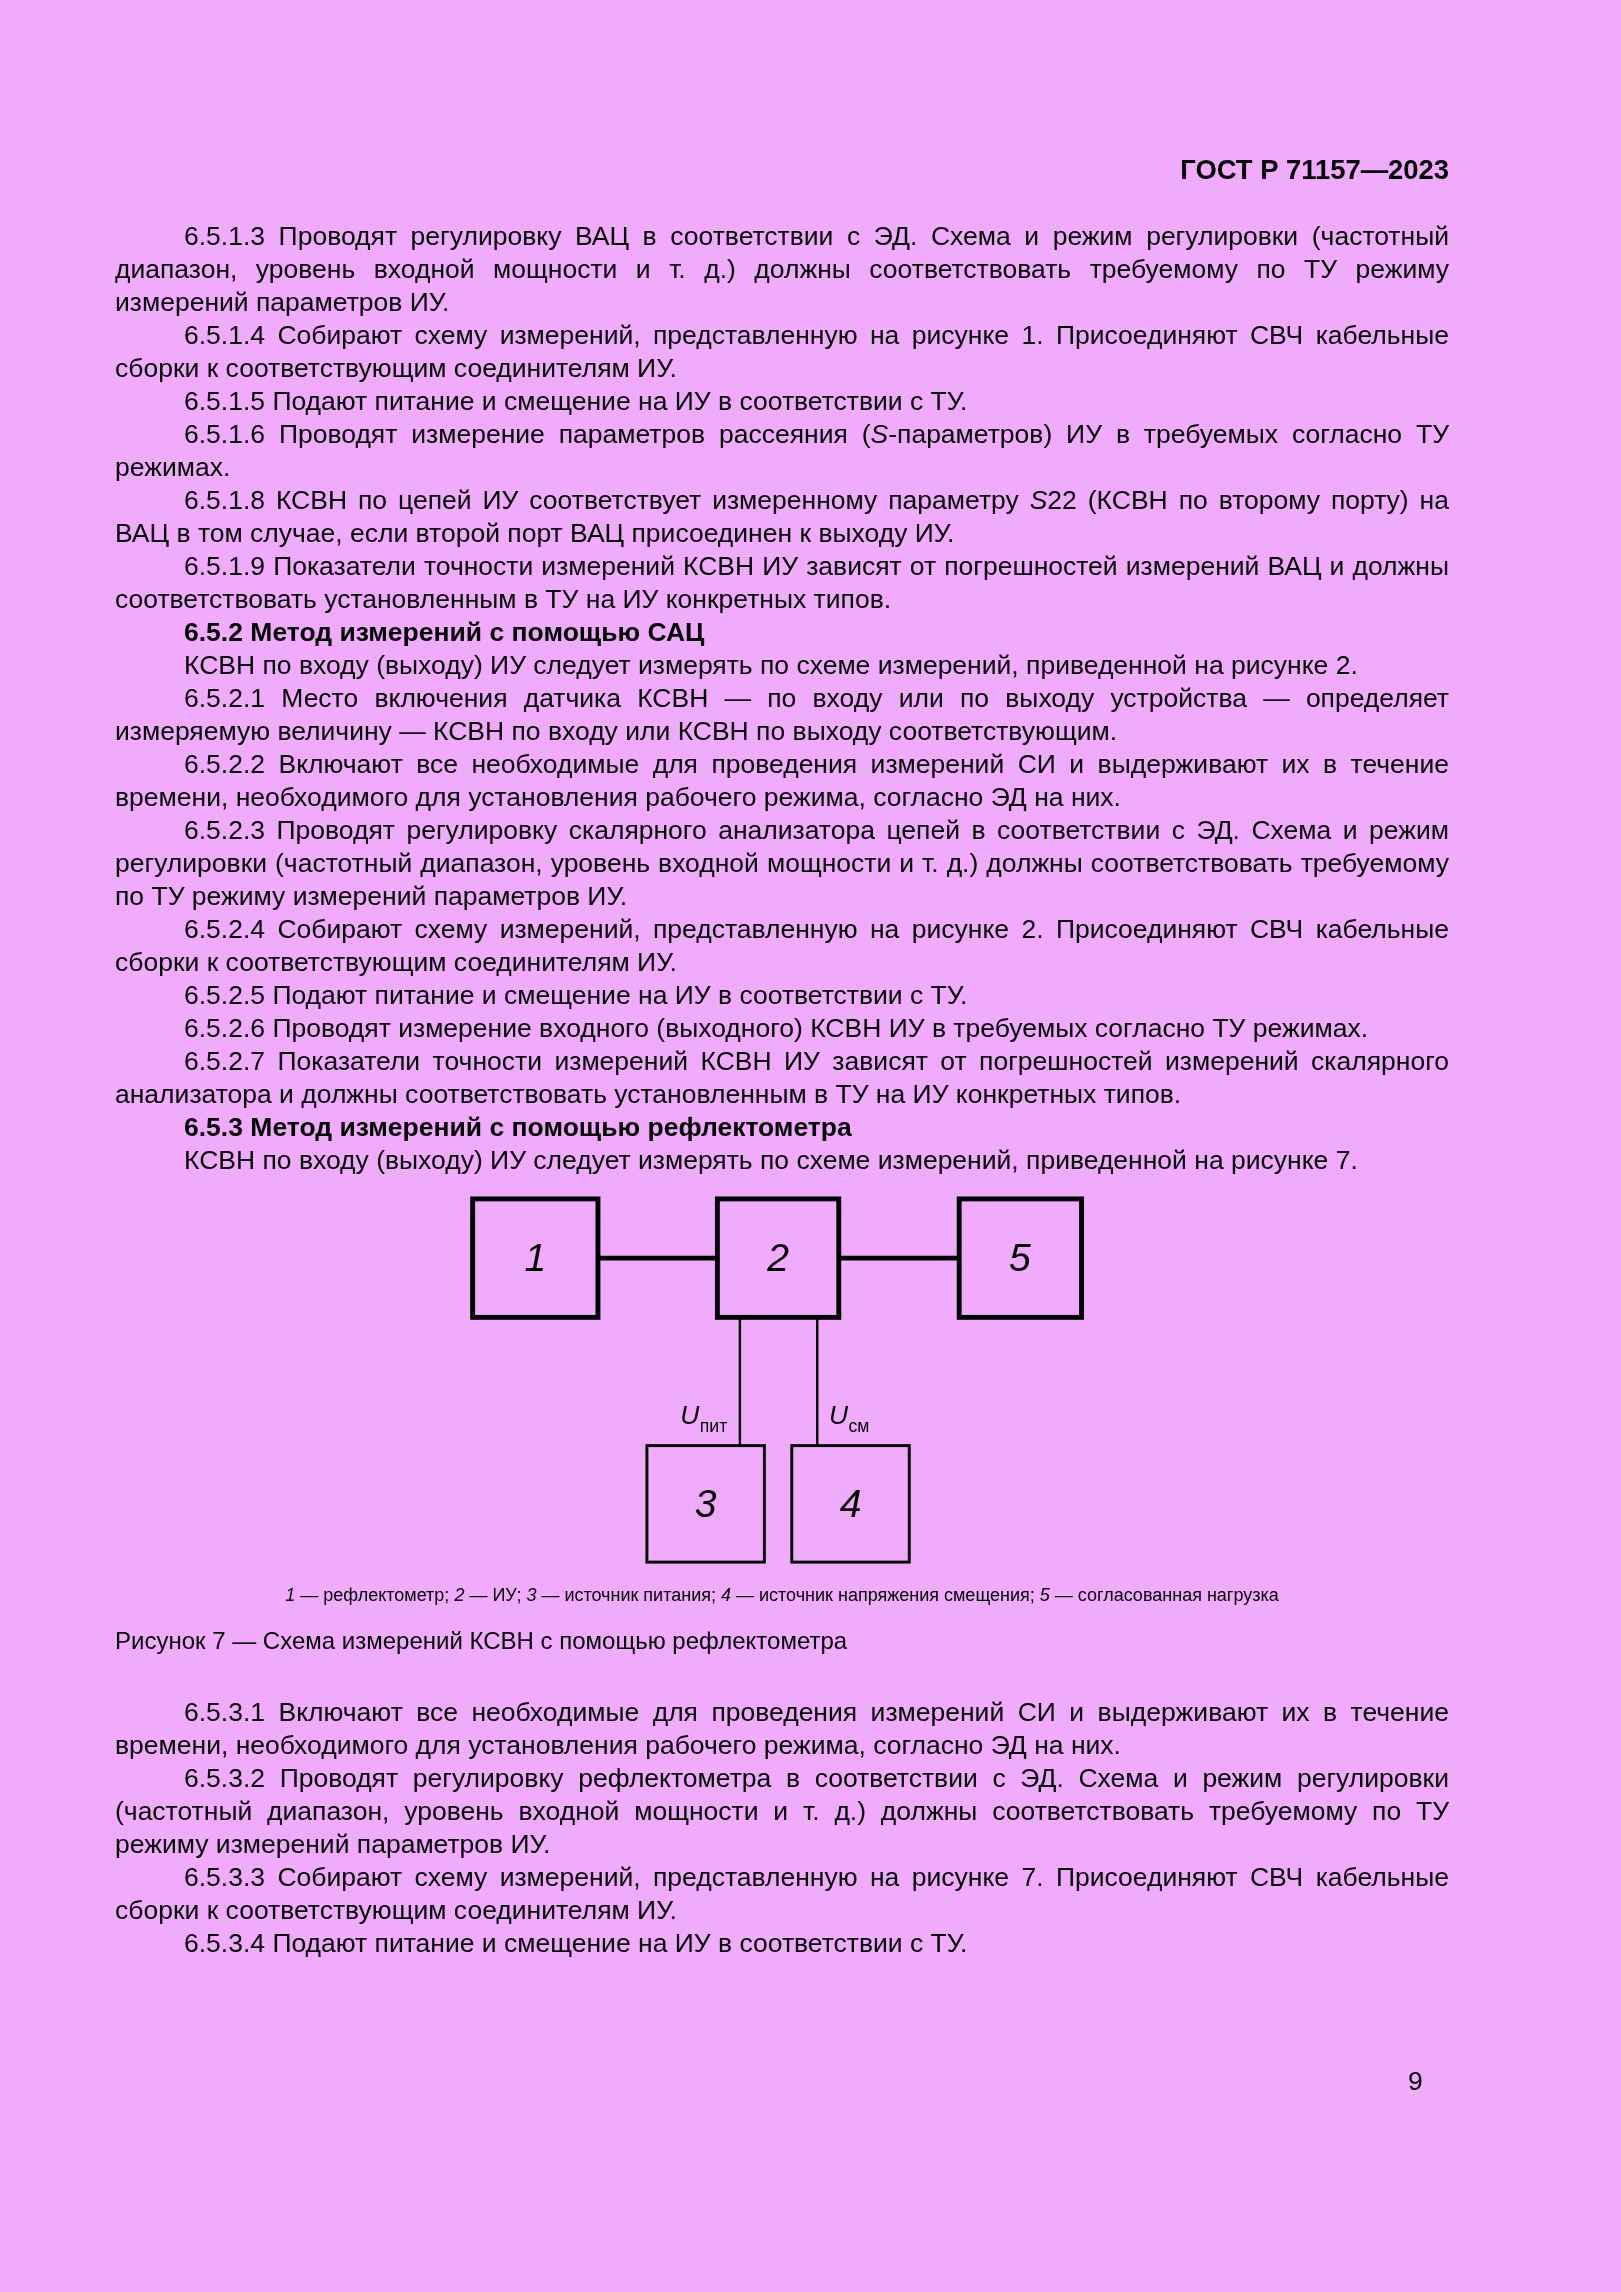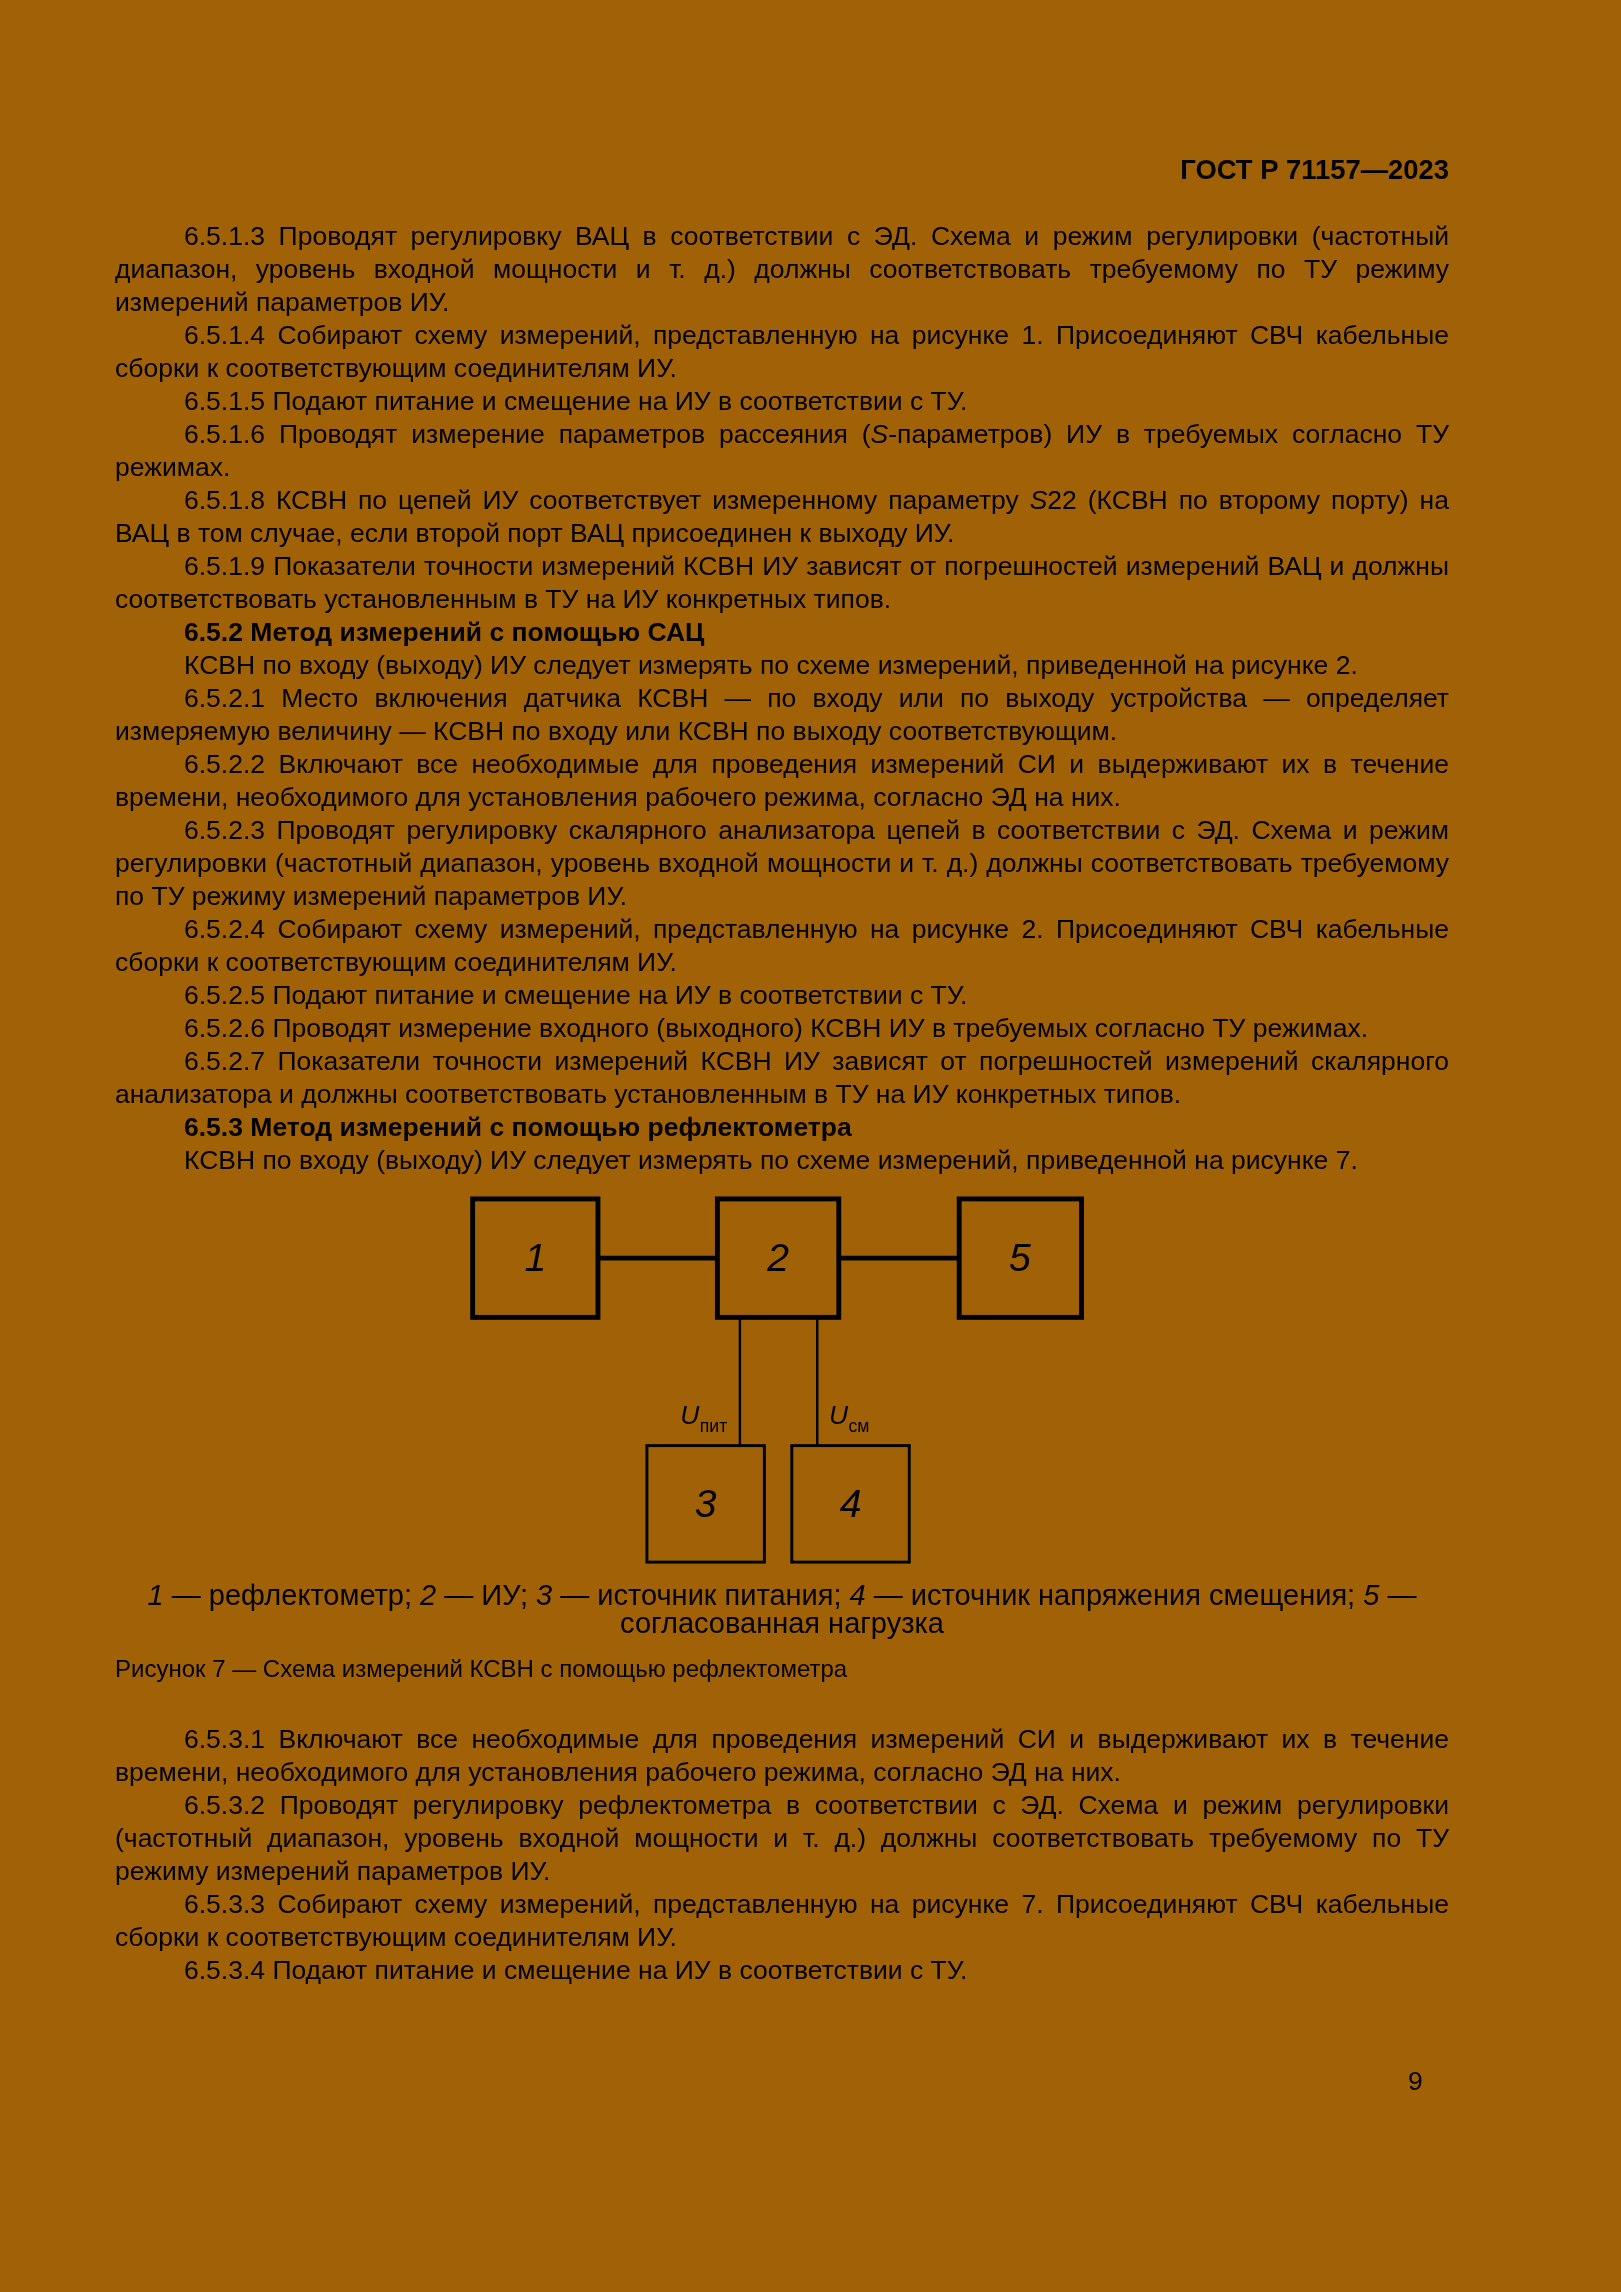--- a/index.html
+++ b/index.html
@@ -1,20 +1,20 @@
 <!DOCTYPE html>
 <html lang="ru"><head>
 <meta charset="utf-8">
 <style>
   html, body { margin: 0; padding: 0; background: #ffffff; }
   .page {
     position: relative;
     width: 1621px;
     height: 2293px;
-    background: #a16207;
+    background: #f0abfc;
     color: #000000;
     font-family: "Liberation Sans", sans-serif;
     overflow: hidden;
   }
   .header {
     position: absolute;
     top: 154px;
     left: 115px;
     width: 1334px;
     text-align: right;
@@ -32,21 +32,21 @@
   }
   .content p { margin: 0; text-indent: 69px; }
   .content p.bold { font-weight: bold; text-align: left; }
   .it { font-style: italic; }
   .figure { margin-top: 17.6px; text-align: center; text-indent: 0; }
   .figure svg { display: block; margin: 0 auto; }
   .caption {
     margin-top: 15.7px;
     text-align: center;
     text-indent: 0;
-    font-size: 29px;
+    font-size: 18px;
     line-height: 27.4px;
   }
   .fig-title {
     margin-top: 17.6px;
     text-indent: 0;
     font-size: 24px;
     line-height: 27.4px;
   }
   .content p.after-fig { margin-top: 41px; }
   .page-number {

